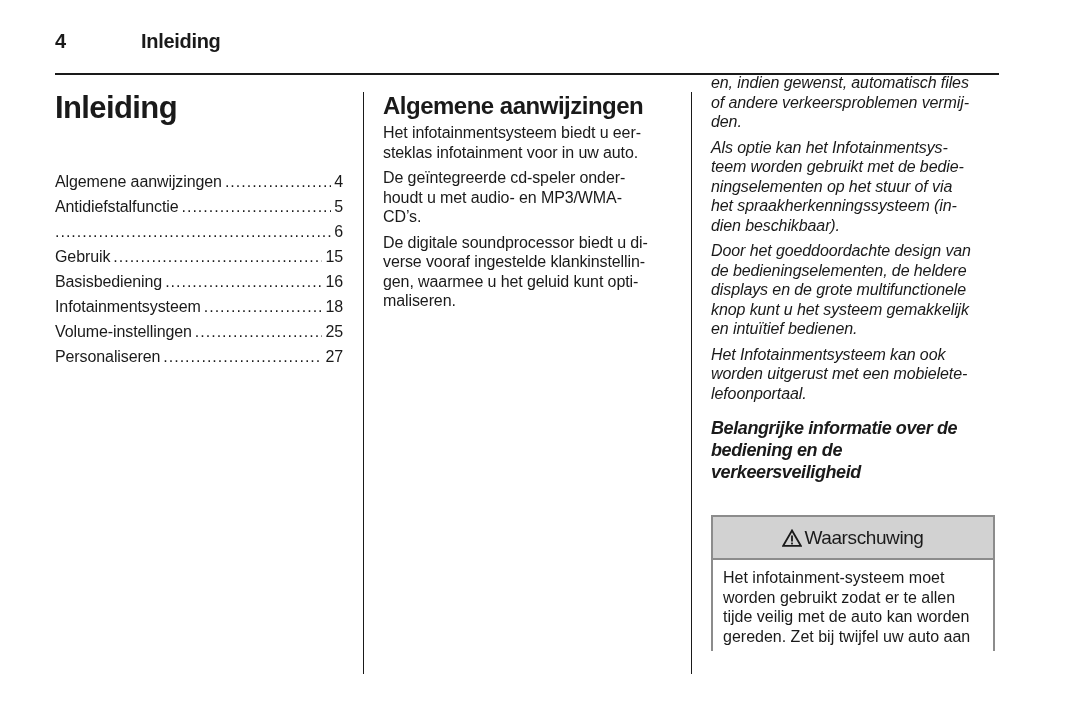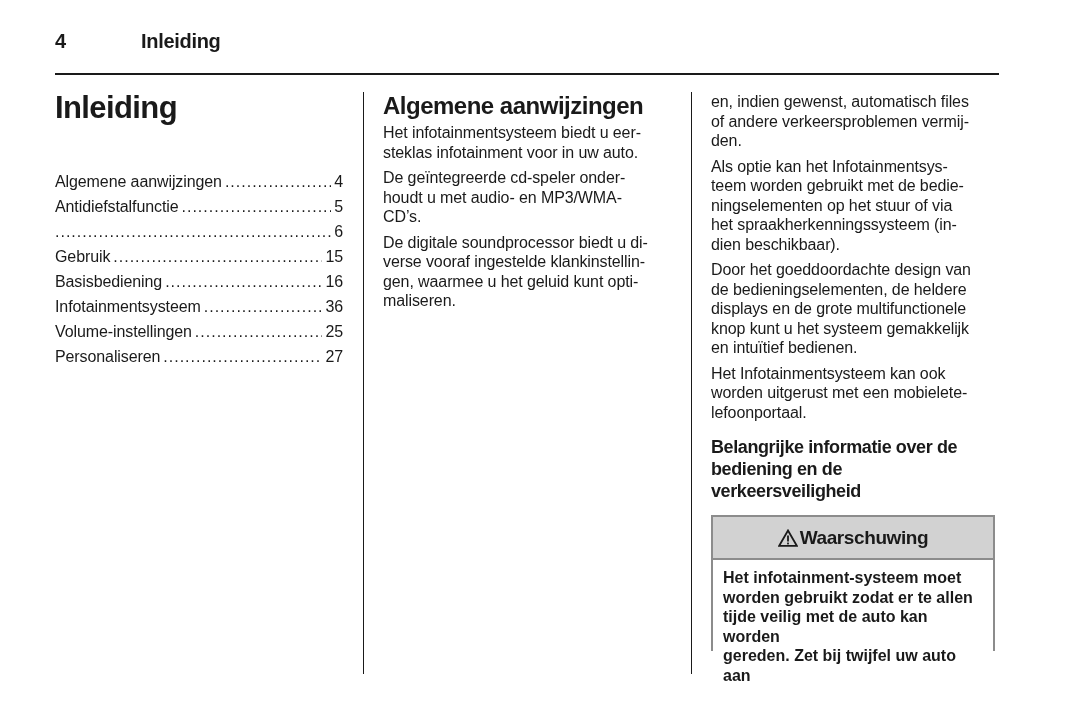--- a/index.html
+++ b/index.html
@@ -52,21 +52,21 @@
     }
     .col {
       position: absolute;
       top: 88px;
       font-size: 16px;
       line-height: 19.5px;
       letter-spacing: -0.1px;
     }
     .col1 { left: 55px; width: 292px; }
     .col2 { left: 383px; width: 292px; }
-    .col3 { left: 711px; width: 292px; top: 92px; }
+    .col3 { left: 711px; width: 292px; top: 73px; font-style: italic; }
 
     .chapter-title {
       font-size: 31px;
       font-weight: bold;
       letter-spacing: -0.6px;
       margin: 2px 0 0 0;
       line-height: 36px;
     }
     .toc {
       list-style: none;
@@ -123,35 +123,34 @@
       left: 0;
     }
     .warning-header {
       background: #d2d2d2;
       height: 41px;
       border-bottom: 2px solid #8c8c8c;
       display: flex;
       align-items: center;
       justify-content: center;
       font-size: 19px;
-      font-weight: bold;
+      font-weight: normal;
       letter-spacing: -0.4px;
     }
     .warning-icon {
       display: inline-block;
       margin-right: 2px;
       width: 20px;
       height: 18px;
     }
     .warning-body {
       padding: 8px 10px 0 10px;
       white-space: pre-line;
       font-size: 16px;
       line-height: 19.5px;
-      font-weight: bold;
     }
   </style>
 </head>
 <body>
 
 <div class="page-header">
   <span class="page-number">4</span>
   <span class="running-title">Inleiding</span>
 </div>
 <div class="header-rule"></div>
@@ -182,21 +181,21 @@
       <span class="toc-page">15</span>
     </li>
     <li class="toc-item">
       <span class="toc-label">Basisbediening</span>
       <span class="toc-dots"></span>
       <span class="toc-page">16</span>
     </li>
     <li class="toc-item">
       <span class="toc-label">Infotainmentsysteem</span>
       <span class="toc-dots"></span>
-      <span class="toc-page">36</span>
+      <span class="toc-page">18</span>
     </li>
     <li class="toc-item">
       <span class="toc-label">Volume-instellingen</span>
       <span class="toc-dots"></span>
       <span class="toc-page">25</span>
     </li>
     <li class="toc-item">
       <span class="toc-label">Personaliseren</span>
       <span class="toc-dots"></span>
       <span class="toc-page">27</span>

